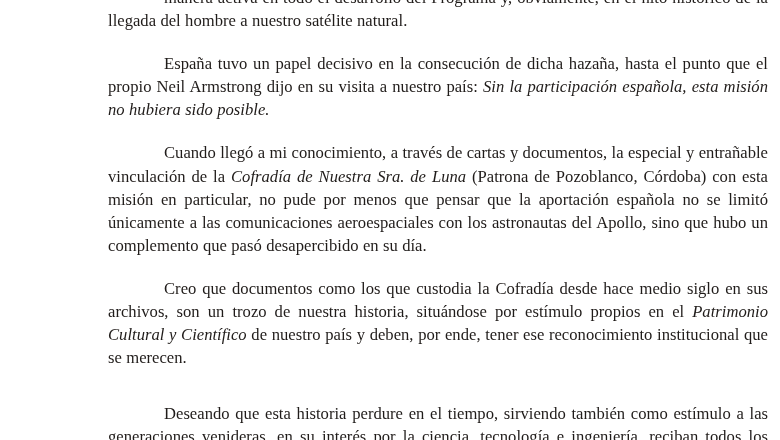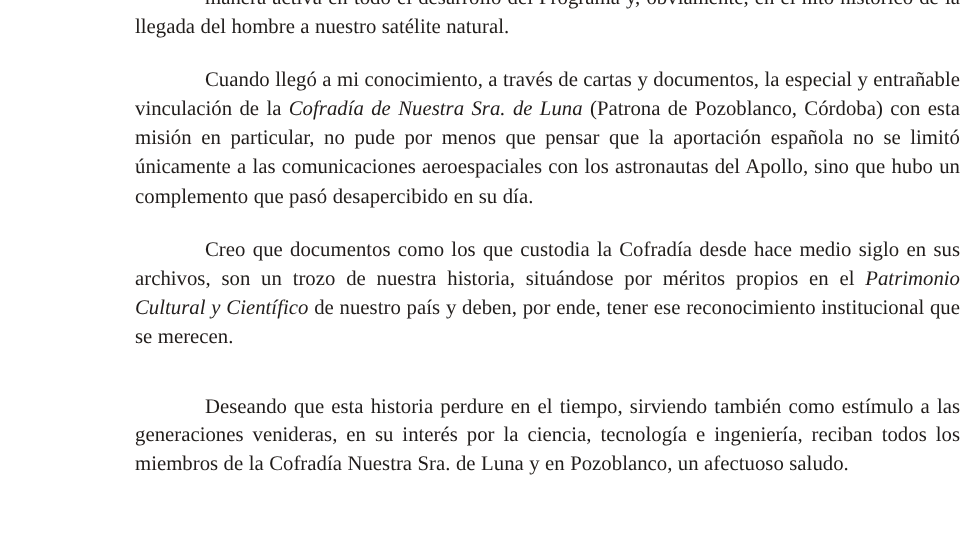--- a/index.html
+++ b/index.html
@@ -54,27 +54,30 @@
 </head>
 <body>
 
 <div class="page">
   <div class="text-column">
 
     <p class="para">
       <span>manera activa en todo el desarrollo del Programa y, obviamente, en el hito histórico de la llegada del hombre a nuestro satélite natural.</span>
     </p>
 
+    <p class="para">
+      <span>España tuvo un papel decisivo en la consecución de dicha hazaña, hasta el punto que el propio Neil Armstrong dijo en su visita a nuestro país: </span><span class="it">Sin la participación española, esta misión no hubiera sido posible.</span>
+    </p>
 
     <p class="para">
       <span>Cuando llegó a mi conocimiento, a través de cartas y documentos, la especial y entrañable vinculación de la </span><span class="it">Cofradía de Nuestra Sra. de Luna</span><span> (Patrona de Pozoblanco, Córdoba) con esta misión en particular, no pude por menos que pensar que la aportación española no se limitó únicamente a las comunicaciones aeroespaciales con los astronautas del Apollo, sino que hubo un complemento que pasó desapercibido en su día.</span>
     </p>
 
     <p class="para">
-      <span>Creo que documentos como los que custodia la Cofradía desde hace medio siglo en sus archivos, son un trozo de nuestra historia, situándose por méritos propios en el </span><span class="it">Patrimonio Cultural y Científico</span><span> de nuestro país y deben, por ende, tener ese reconocimiento institucional que se merecen.</span>
+      <span>Creo que documentos como los que custodia la Cofradía desde hace medio siglo en sus archivos, son un trozo de nuestra historia, situándose por estímulo propios en el </span><span class="it">Patrimonio Cultural y Científico</span><span> de nuestro país y deben, por ende, tener ese reconocimiento institucional que se merecen.</span>
     </p>
 
     <p class="para gap-before">
       <span>Deseando que esta historia perdure en el tiempo, sirviendo también como estímulo a las generaciones venideras, en su interés por la ciencia, tecnología e ingeniería, reciban todos los miembros de la Cofradía Nuestra Sra. de Luna y en Pozoblanco, un afectuoso saludo.</span>
     </p>
 
   </div>
 </div>
 
 </body></html>

